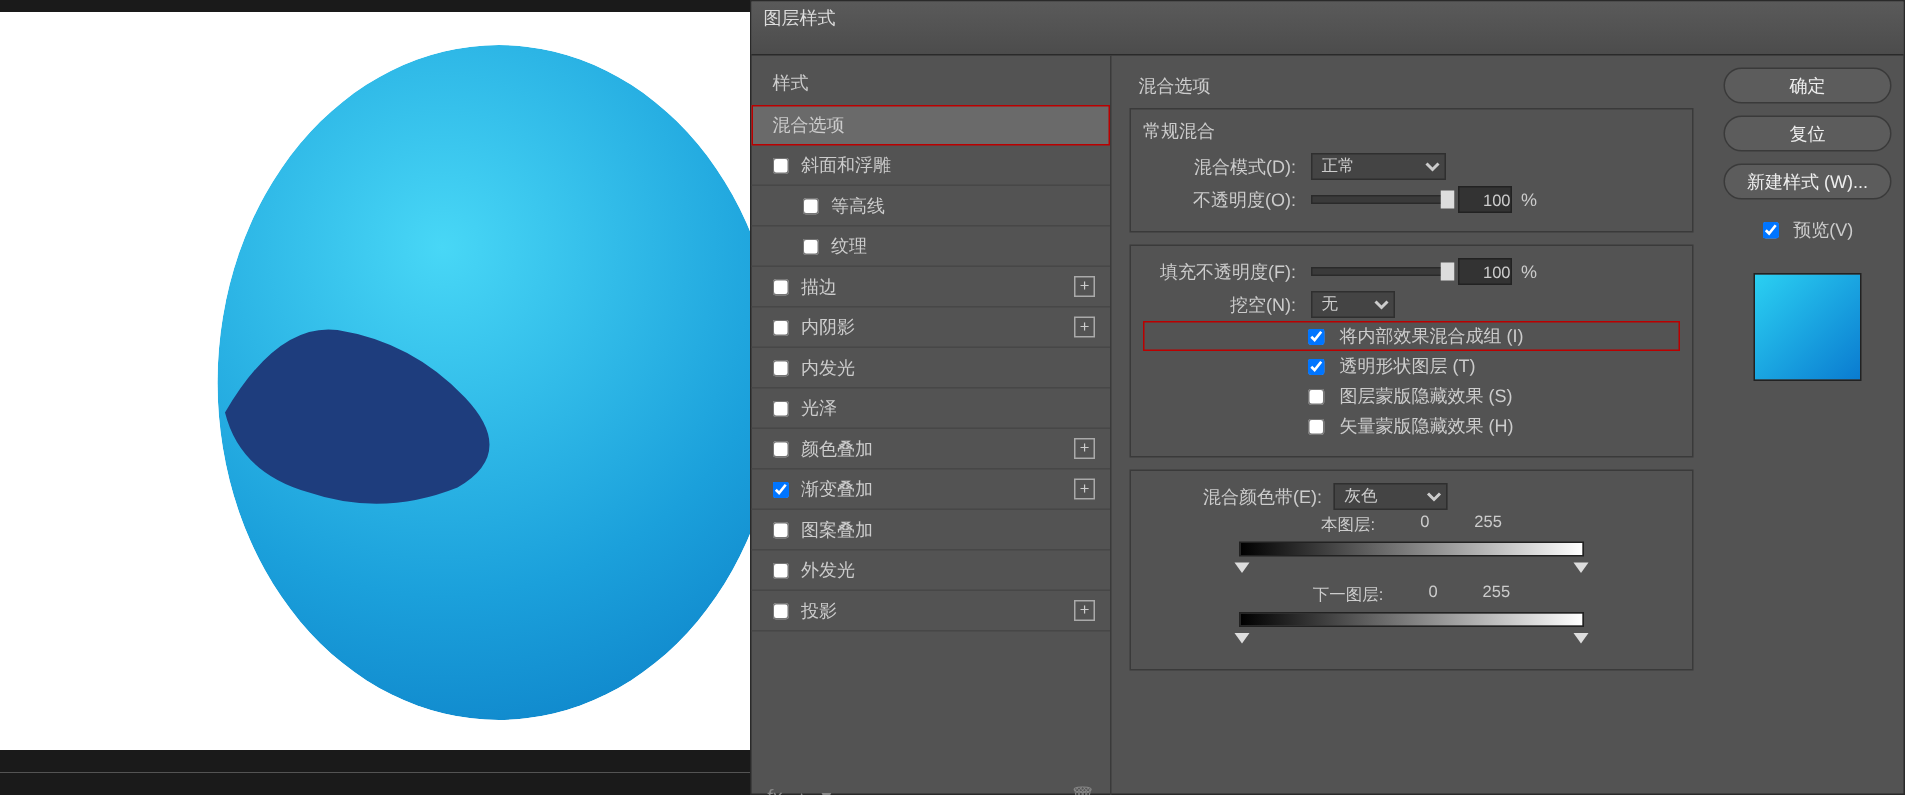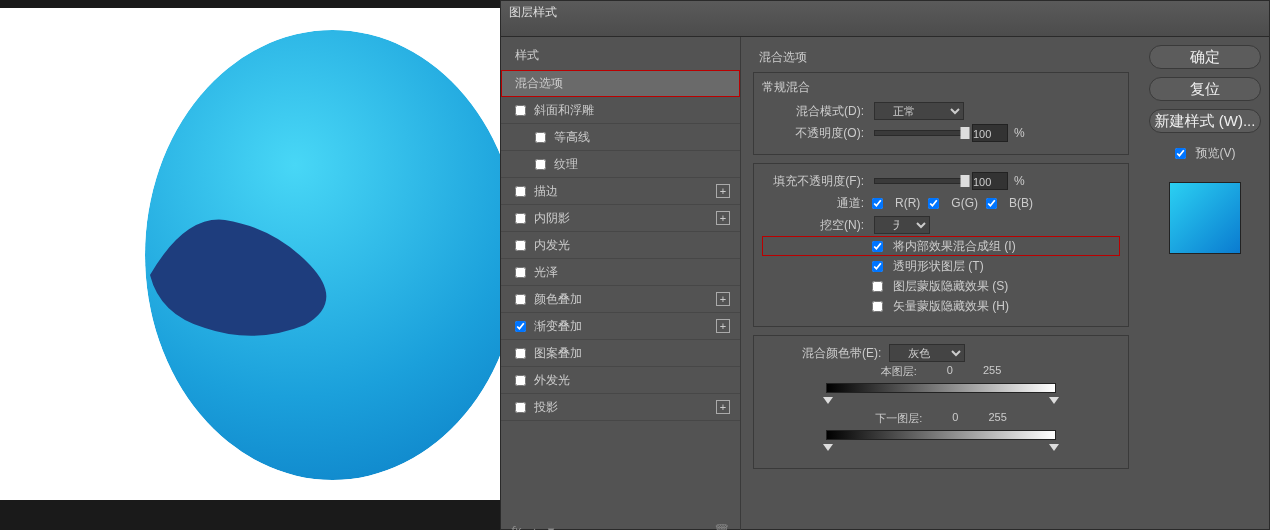--- a/index.html
+++ b/index.html
@@ -19,35 +19,35 @@
 .style-row.indent { padding-left: 34px; }
 .plus { position: absolute; right: 10px; top: 6px; width: 14px; height: 14px; border: 1px solid #aaa; color: #ccc; font-size: 11px; line-height: 12px; text-align: center; }
 .styles-foot { margin-top: auto; height: 30px; display: flex; align-items: center; gap: 10px; padding: 0 10px; color: #888; font-size: 13px; }
 .styles-foot .spacer { flex: 1; }
 .center-col { flex: 1; padding: 8px 12px; color: #ccc; font-size: 12px; position: relative; }
 .group-title { padding: 4px 0 4px 6px; }
 .group-box { border: 1px solid #3a3a3a; margin: 2px 0 8px 0; padding: 6px 8px 10px 8px; }
 .row { display: flex; align-items: center; height: 22px; gap: 6px; }
 .row .lbl { width: 102px; text-align: right; margin-right: 4px; }
 select, input[type=text] { background: #444; color: #ccc; border: 1px solid #2f2f2f; font-size: 11px; height: 18px; }
-select { padding: 0 14px; }
-.num { width: 36px; text-align: left; background: #333; border: 1px solid #222; height: 18px; line-height: 18px; font-size: 11px; }
+select { padding: 0 2px; }
+.num { width: 36px; text-align: right; background: #333; border: 1px solid #222; height: 18px; line-height: 18px; font-size: 11px; }
 .slider { position: relative; width: 92px; height: 6px; background: #3a3a3a; border: 1px solid #2a2a2a; }
 .slider .thumb { position: absolute; top: -4px; width: 9px; height: 12px; background: #ddd; transform: translateX(-50%); }
 .chk { width: 11px; height: 11px; margin-right: 4px; }
 .chk-row { display: flex; align-items: center; height: 20px; padding-left: 110px; gap: 6px; }
 .chk-row.highlight { outline: 1px solid #b00; outline-offset: -1px; }
 .channel-row { display: flex; align-items: center; gap: 8px; height: 22px; }
 .channel-row .lbl { width: 102px; text-align: right; }
 .grad-slider { position: relative; width: 230px; height: 14px; margin: 4px auto 14px; }
 .grad-bar { position: absolute; left: 0; top: 0; width: 100%; height: 10px; background: linear-gradient(to right, #000, #fff); border: 1px solid #222; }
 .grad-thumb-bot { position: absolute; bottom: -7px; width: 0; height: 0; border-left: 5px solid transparent; border-right: 5px solid transparent; border-top: 7px solid #ddd; }
 .grad-labels { display: flex; justify-content: center; gap: 30px; font-size: 11px; }
 .right-col { width: 128px; padding: 8px 6px; display: flex; flex-direction: column; align-items: center; gap: 8px; }
-.pill-btn { width: 112px; height: 24px; border-radius: 12px; background: #5c5c5c; border: 1px solid #3a3a3a; color: #eee; font-size: 15px; cursor: pointer; }
+.pill-btn { width: 112px; height: 24px; border-radius: 12px; background: #5c5c5c; border: 1px solid #3a3a3a; color: #eee; font-size: 12px; cursor: pointer; }
 .preview-chk { display: flex; align-items: center; gap: 6px; color: #ccc; font-size: 12px; margin-top: 4px; }
 .preview-swatch { width: 72px; height: 72px; background: linear-gradient(135deg,#2bd0f2,#0a7bd0); border: 1px solid #222; margin-top: 12px; }
 </style>
 </head>
 <body>
 
 <div class="canvas-area">
   <div class="canvas-top-strip"></div>
   <div style="position:absolute; left:145px; top:30px; width:375px; height:450px; border-radius:50% / 50%; overflow:hidden;">
     <div style="position:absolute; inset:0; border-radius:50%; background:radial-gradient(circle at 40% 30%, #48d7f6 0%, #1ba0db 60%, #0a7bc4 100%);"></div>
@@ -149,29 +149,20 @@
 
       <div class="group-box">
         <div class="row">
           <span class="lbl"><span>填充不透明度(F):</span></span>
           <div class="slider">
               <div class="thumb" style="left:100%"></div>
             </div>
           <span class="num">100</span>
           <span>%</span>
         </div>
-        <div class="channel-row">
-          <span class="lbl">通道:</span>
-          <input type="checkbox" class="chk" checked="" style="">
-            <span>R(R)</span>
-          <input type="checkbox" class="chk" checked="" style="">
-            <span>G(G)</span>
-          <input type="checkbox" class="chk" checked="" style="">
-            <span>B(B)</span>
-        </div>
         <div class="row">
           <span class="lbl">挖空(N):</span>
           <select style="width:56px"><option>无</option></select>
         </div>
         <div class="chk-row highlight">
             <input type="checkbox" class="chk" checked="" style="">
             <span>将内部效果混合成组 (I)</span>
           </div>
         <div class="chk-row">
             <input type="checkbox" class="chk" checked="" style="">

